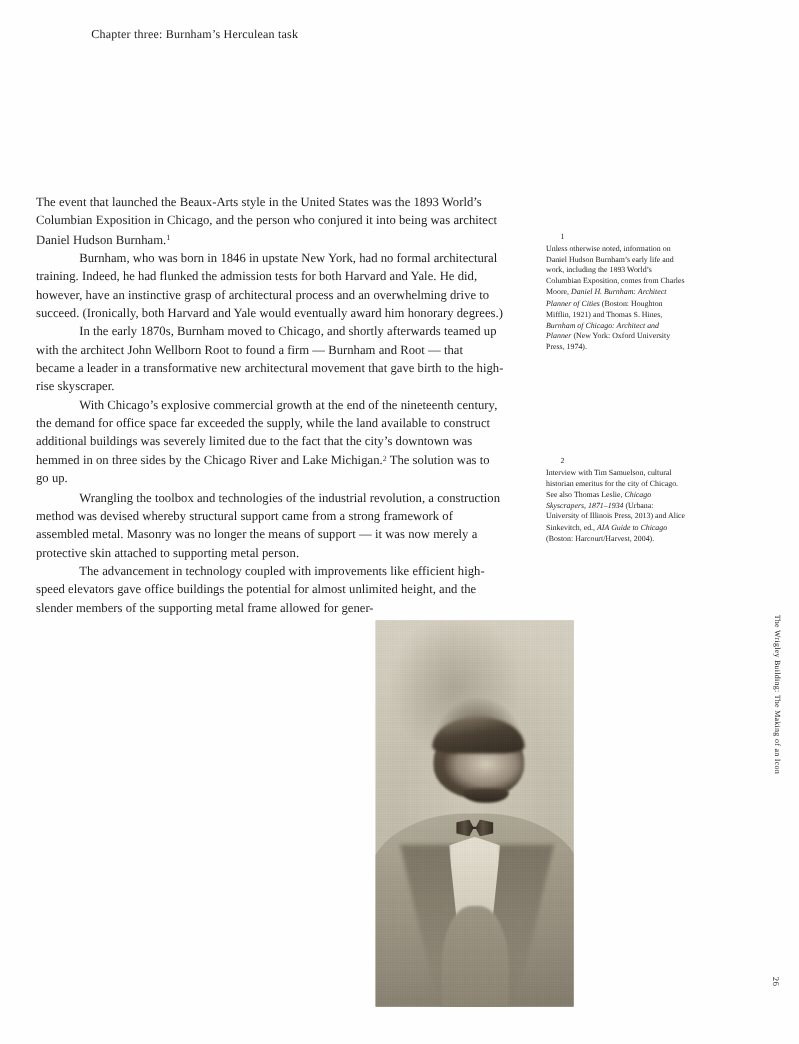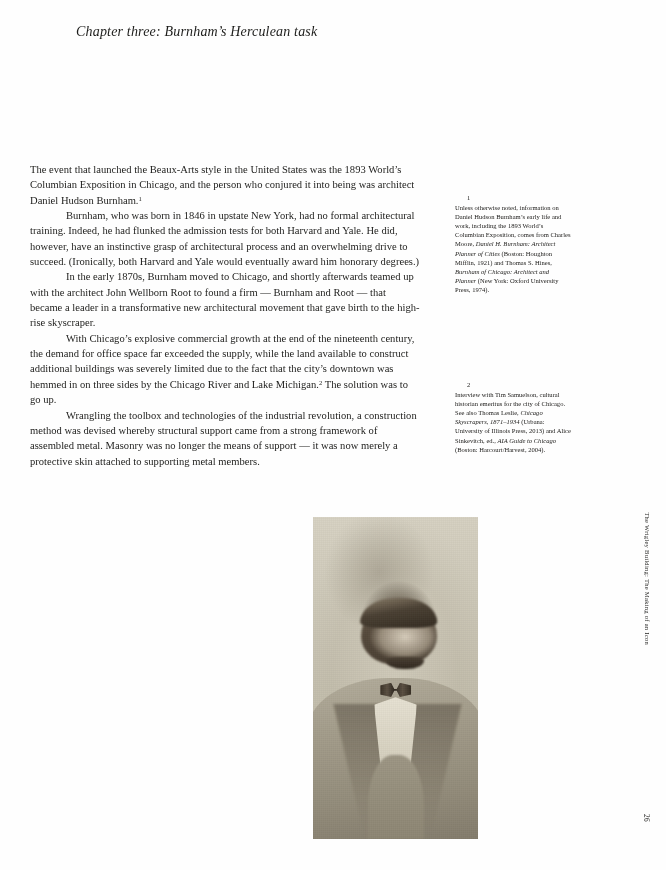--- a/index.html
+++ b/index.html
@@ -21,25 +21,24 @@
     position: absolute;
     inset: 0;
     background: #fefefe;
   }
 
   
   .running-head {
     position: absolute;
     left: 76px;
     top: 24px;
-    font-size: 14px;
+    font-size: 10px;
     letter-spacing: 0.18px;
     color: #1d1d1b;
     white-space: nowrap;
-    font-style: italic;
   }
 
   
   .body-col {
     position: absolute;
     left: 30px;
     top: 162px;
     width: 390px;
   }
   .body-col p {
@@ -239,21 +238,22 @@
 
 <div class="page">
 
   <div class="running-head">Chapter three: Burnham’s Herculean task</div>
 
   <div class="body-col">
     <p><span>The event that launched the Beaux-Arts style in the United States was the 1893 World’s Columbian Exposition in Chicago, and the person who conjured it into being was architect Daniel Hudson Burnham.</span><sup>1</sup></p>
     <p class="indent"><span>Burnham, who was born in 1846 in upstate New York, had no formal architectural training. Indeed, he had flunked the admission tests for both Harvard and Yale. He did, however, have an instinctive grasp of architectural process and an overwhelming drive to succeed. (Ironically, both Harvard and Yale would eventually award him honorary degrees.)</span></p>
     <p class="indent"><span>In the early 1870s, Burnham moved to Chicago, and shortly afterwards teamed up with the architect John Wellborn Root to found a firm — Burnham and Root — that became a leader in a transformative new architectural movement that gave birth to the high-rise skyscraper.</span></p>
     <p class="indent"><span>With Chicago’s explosive commercial growth at the end of the nineteenth century, the demand for office space far exceeded the supply, while the land available to construct additional buildings was severely limited due to the fact that the city’s downtown was hemmed in on three sides by the Chicago River and Lake Michigan.</span><sup>2</sup><span> The solution was to go up.</span></p>
-    <p class="indent"><span>Wrangling the toolbox and technologies of the industrial revolution, a construction method was devised whereby structural support came from a strong framework of assembled metal. Masonry was no longer the means of support — it was now merely a protective skin attached to supporting metal members.</span></p>
+    <p class="indent"><span>Wrangling the toolbox and technologies of the industrial revolution, a construction method was devised whereby structural support came from a strong framework of assembled metal. Masonry was no longer the means of support — it was now merely a protective skin attached to supporting metal person.</span></p>
+    <p class="indent"><span>The advancement in technology coupled with improvements like efficient high-speed elevators gave office buildings the potential for almost unlimited height, and the slender members of the supporting metal frame allowed for gener-</span></p>
   </div>
 
   <div class="notes-col">
     <div class="note" id="note-1">
       <span class="note-num">1</span>
       <span class="note-body"><span>Unless otherwise noted, information on Daniel Hudson Burnham’s early life and work, including the 1893 World’s Columbian Exposition, comes from Charles Moore, </span><i>Daniel H. Burnham: Architect Planner of Cities</i><span> (Boston: Houghton Mifflin, 1921) and Thomas S. Hines, </span><i>Burnham of Chicago: Architect and Planner</i><span> (New York: Oxford University Press, 1974).</span></span>
     </div>
     <div class="note" id="note-2">
       <span class="note-num">2</span>
       <span class="note-body"><span>Interview with Tim Samuelson, cultural historian emeritus for the city of Chicago. See also Thomas Leslie, </span><i>Chicago Skyscrapers, 1871–1934</i><span> (Urbana: University of Illinois Press, 2013) and Alice Sinkevitch, ed., </span><i>AIA Guide to Chicago</i><span> (Boston: Harcourt/Harvest, 2004).</span></span>

